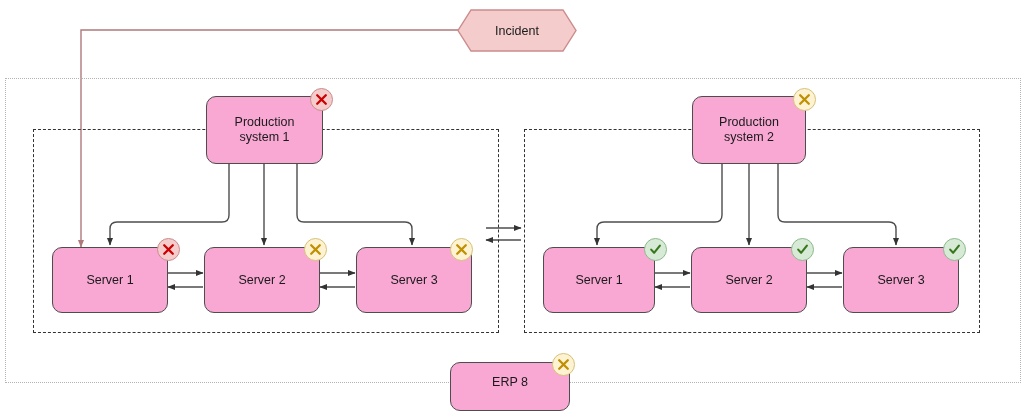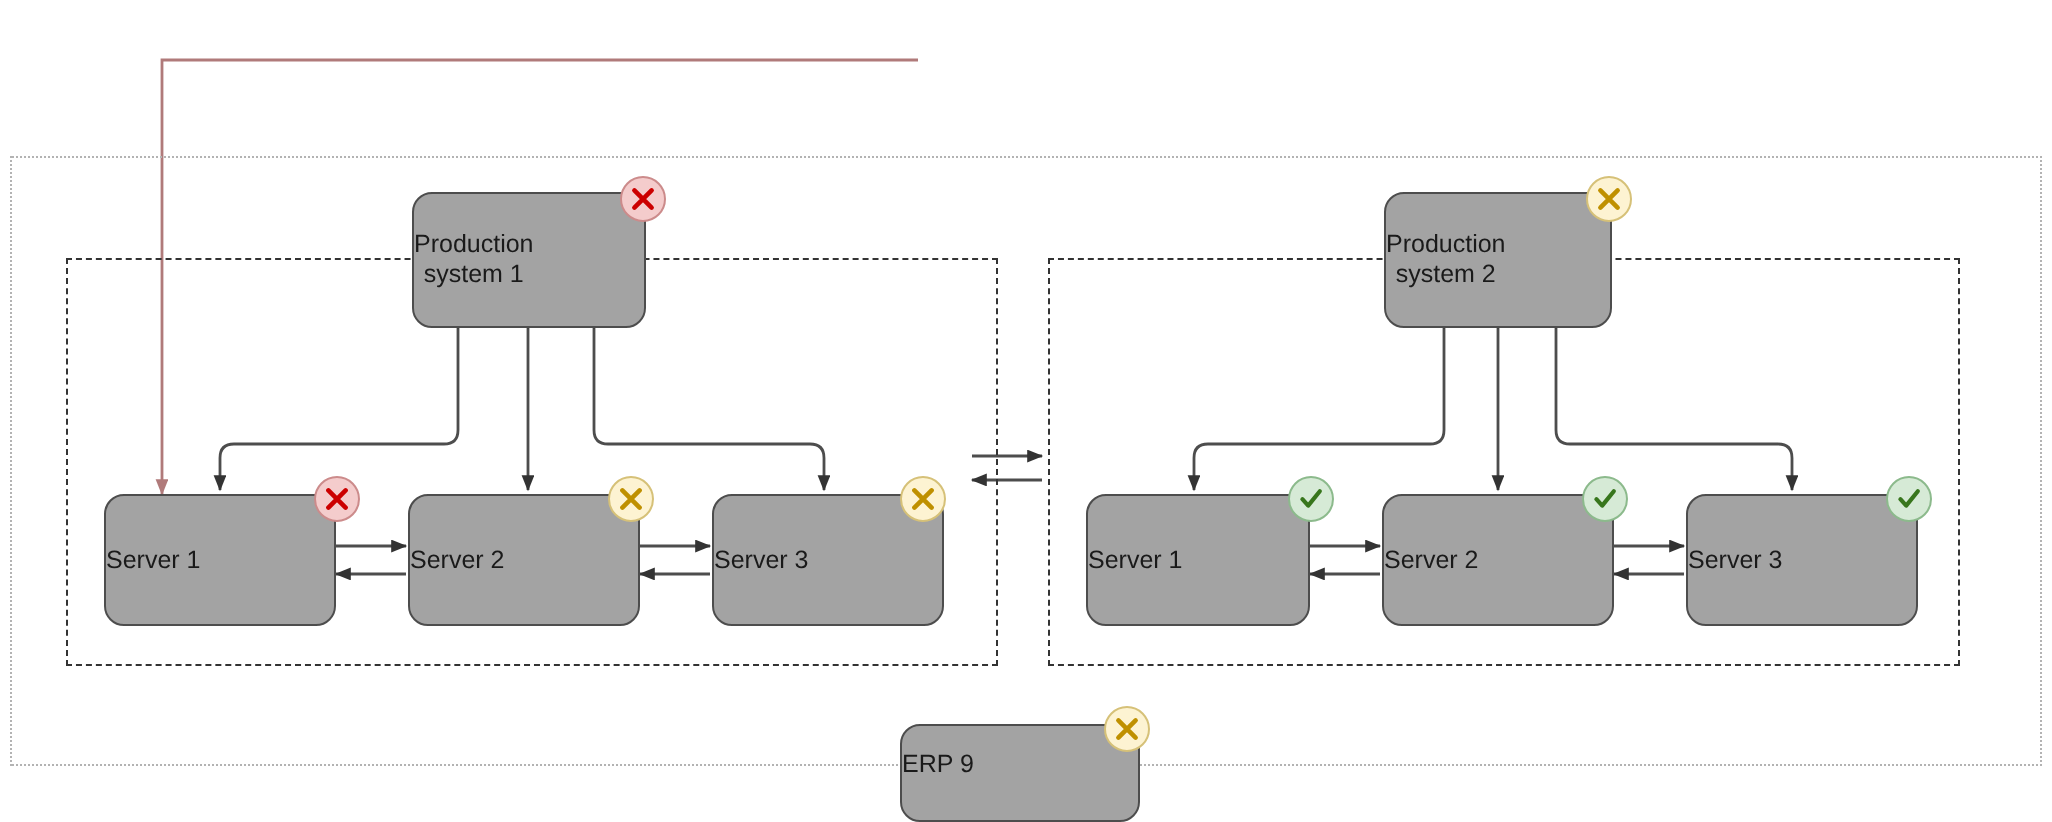--- a/index.html
+++ b/index.html
@@ -16,26 +16,26 @@
   }
   svg#wires{
     position:absolute;
     left:0; top:0;
     width:1026px; height:411px;
     pointer-events:none;
   }
   .node{
     position:absolute;
     box-sizing:border-box;
-    background:#a3a3a3;
+    background:#f9a8d4;
     border:1.3px solid #4d4d4d;
     border-radius:10px;
     display:flex;
     align-items:center;
-    justify-content:flex-start;
+    justify-content:center;
     text-align:center;
     color:#1a1a1a;
     font-size:12.5px;
     line-height:15px;
     z-index:3;
   }
   .node .lbl{ white-space:pre-line; }
   .badge{
     position:absolute;
     width:23px; height:23px;
@@ -145,20 +145,26 @@
     <g>
       <path d="M655,273 L690,273" fill="none" stroke="#4d4d4d" stroke-width="1.4" marker-end="url(#ah)"></path>
       <path d="M690,287 L655,287" fill="none" stroke="#4d4d4d" stroke-width="1.4" marker-end="url(#ah)"></path>
     </g>
     <g>
       <path d="M807,273 L842,273" fill="none" stroke="#4d4d4d" stroke-width="1.4" marker-end="url(#ah)"></path>
       <path d="M842,287 L807,287" fill="none" stroke="#4d4d4d" stroke-width="1.4" marker-end="url(#ah)"></path>
     </g>
   </svg>
 
+  <div class="hexwrap" style="left:457px; top:9px; width:120px; height:43px;">
+    <svg width="120" height="43" viewBox="0 0 120 43">
+      <polygon points="14,1 106,1 119,21.5 106,42 14,42 1,21.5" fill="#f4cccc" stroke="#cc8b8b" stroke-width="1.4"></polygon>
+    </svg>
+    <div class="hextext">Incident</div>
+  </div>
 
   <div class="node" style="left:206px; top:96px; width:117px; height:68px;">
     <span class="lbl">Production
 system 1</span>
   </div>
   <div class="badge red" style="left:310px; top:88px;">
     <svg width="13" height="13" viewBox="0 0 13 13">
       <path d="M2.2,2.2 L10.8,10.8 M10.8,2.2 L2.2,10.8" stroke="#cc0000" stroke-width="2.3" stroke-linecap="round"></path>
     </svg>
   </div>
@@ -221,21 +227,21 @@
   <div class="node" style="left:843px; top:247px; width:116px; height:66px;">
     <span class="lbl">Server 3</span>
   </div>
   <div class="badge green" style="left:943px; top:238px;">
     <svg width="13" height="13" viewBox="0 0 13 13">
       <path d="M2.2,6.6 L5.1,9.8 L10.9,2.6" fill="none" stroke="#38761d" stroke-width="2.1" stroke-linecap="round" stroke-linejoin="round"></path>
     </svg>
   </div>
 
   <div class="node" style="left:450px; top:362px; width:120px; height:49px;">
-    <span class="lbl" style="position:relative; top:-4px;">ERP 9</span>
+    <span class="lbl" style="position:relative; top:-4px;">ERP 8</span>
   </div>
   <div class="badge yellow" style="left:552px; top:353px;">
     <svg width="13" height="13" viewBox="0 0 13 13">
       <path d="M2.2,2.2 L10.8,10.8 M10.8,2.2 L2.2,10.8" stroke="#bf9000" stroke-width="2.3" stroke-linecap="round"></path>
     </svg>
   </div>
 
 </div>
 
 </body></html>

